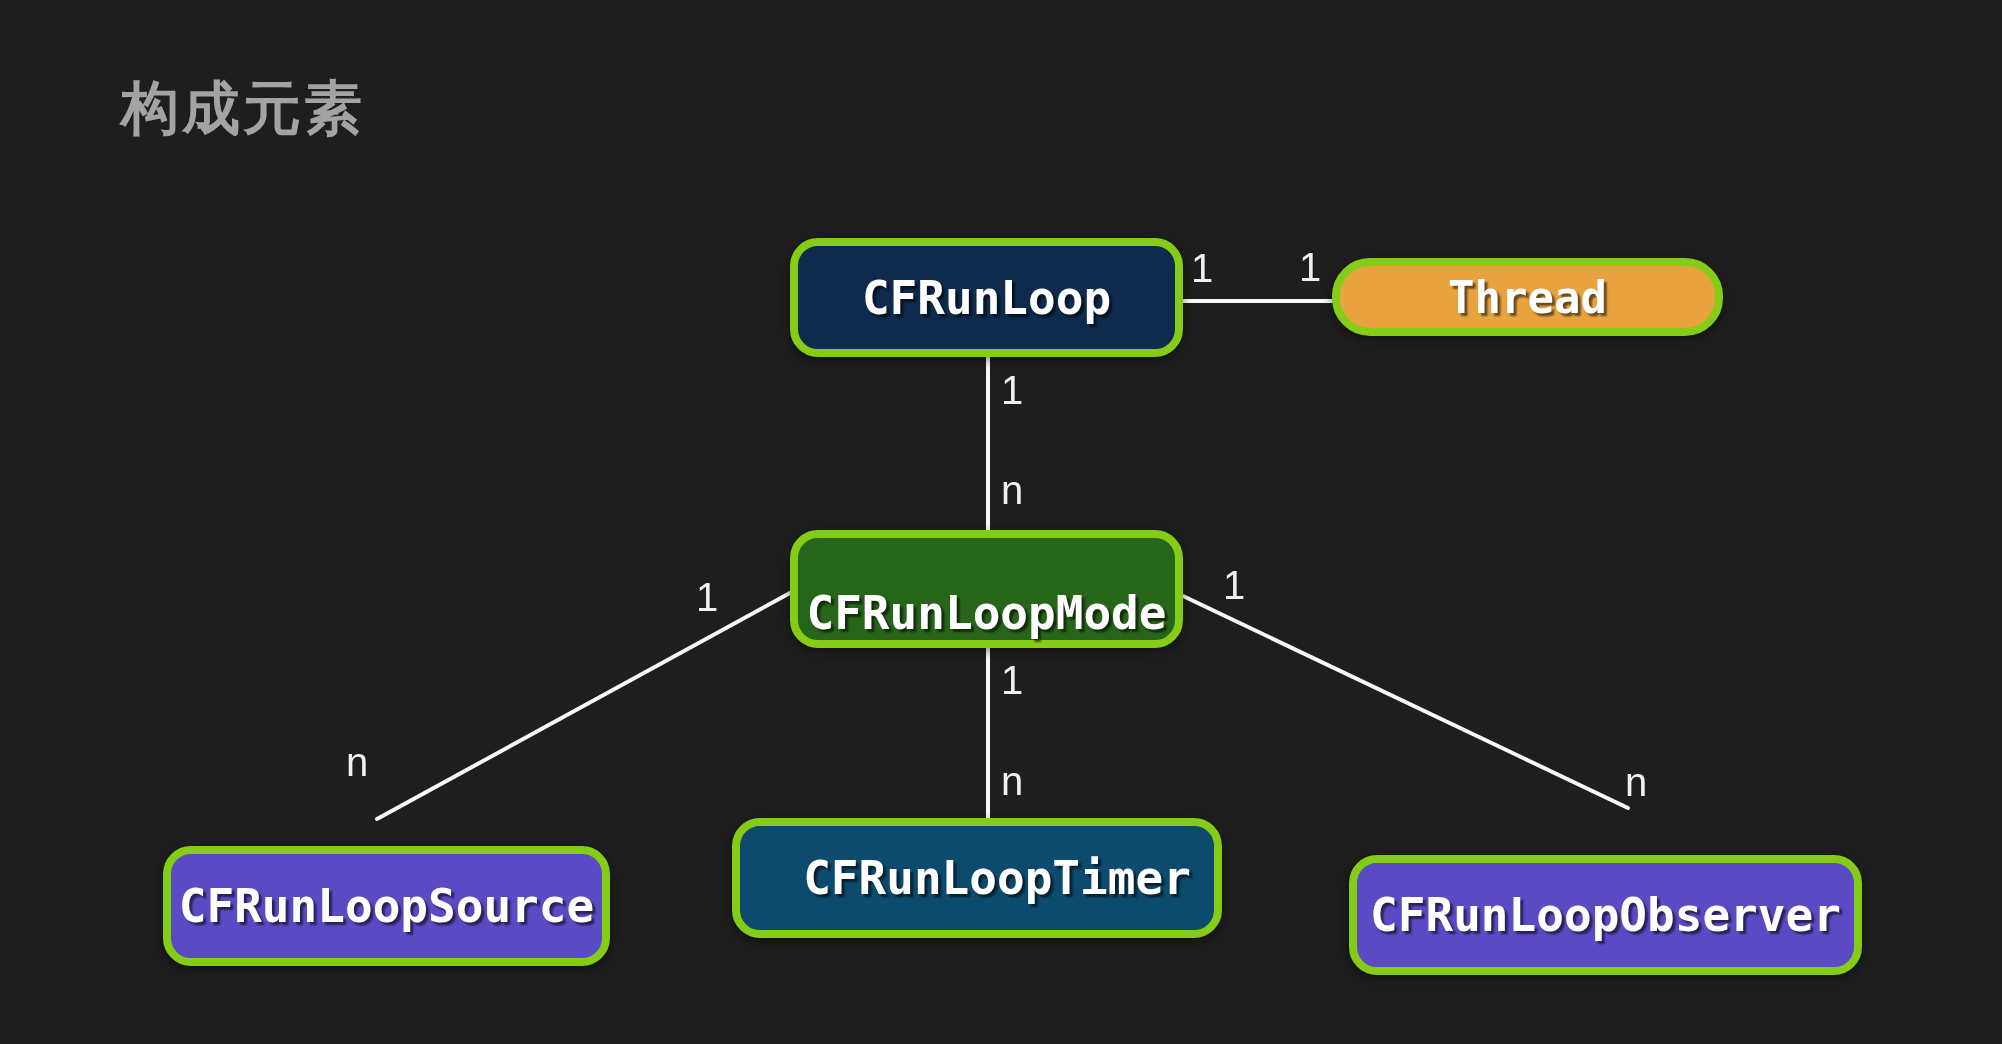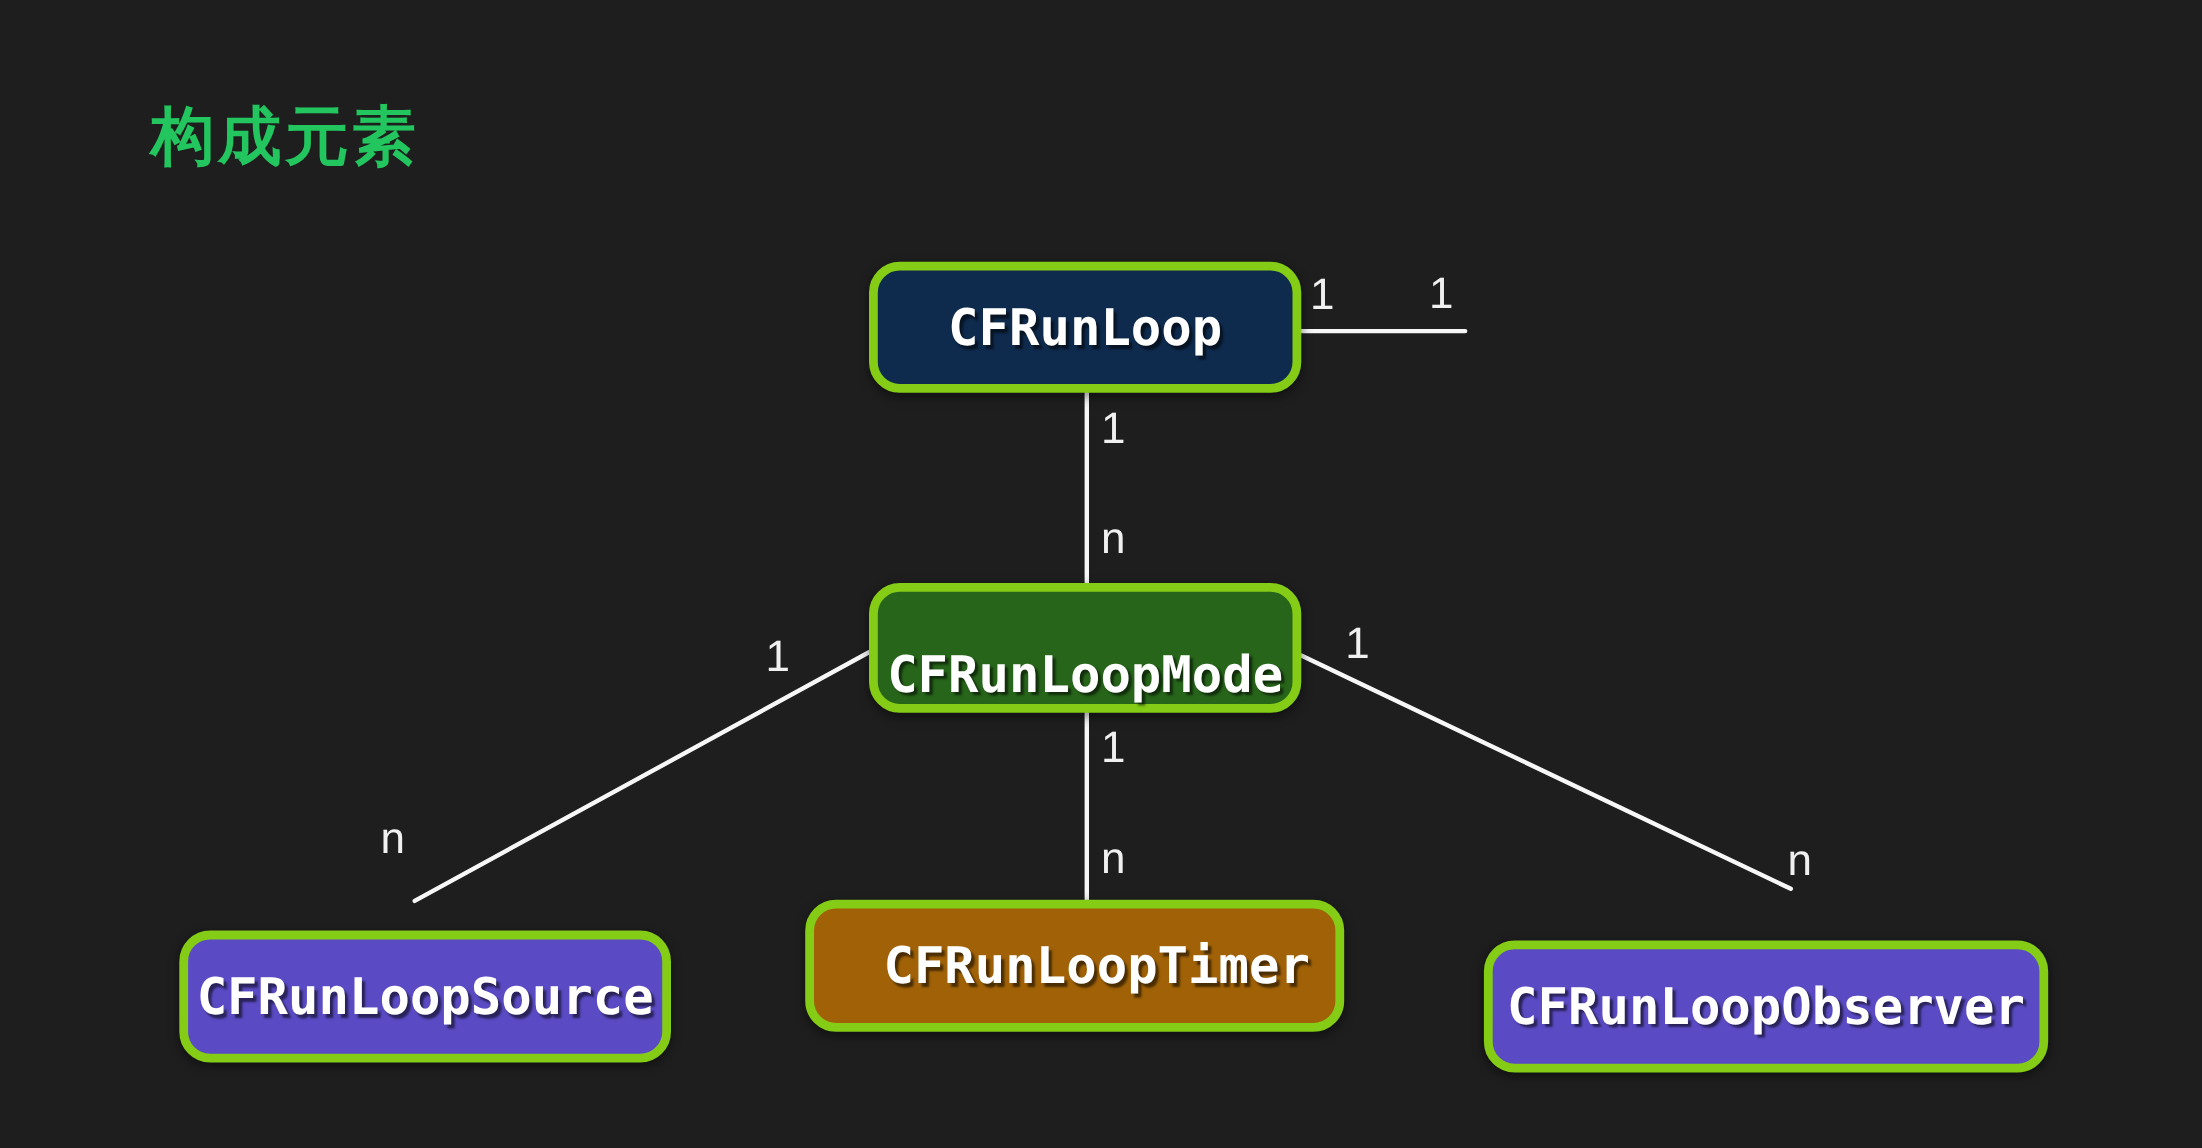--- a/index.html
+++ b/index.html
@@ -2,22 +2,22 @@
 <html><head>
 <meta charset="utf-8">
 <style>
   html,body{margin:0;padding:0;background:#1e1e1e;}
   .slide{
     position:relative;width:2002px;height:1044px;overflow:hidden;
     background:#1e1e1e;
     font-family:"Liberation Sans","DejaVu Sans",sans-serif;
   }
   .title{
-    position:absolute;left:121px;top:70px;margin:16px;
-    font-size:58px;font-weight:700;color:#22c55e;letter-spacing:3px;
+    position:absolute;left:121px;top:70px;margin:0;
+    font-size:58px;font-weight:700;color:#a3a3a3;letter-spacing:3px;
   }
   .edges{position:absolute;left:0;top:0;width:2002px;height:1044px;}
   .edges line{stroke:#f7f7f7;stroke-width:4;stroke-linecap:round;}
   .node{
     position:absolute;display:flex;align-items:center;justify-content:center;
     border:8px solid #84cc16;border-radius:28px;box-sizing:border-box;
     color:#ffffff;font-family:"DejaVu Sans Mono","Liberation Mono",monospace;
     font-weight:700;font-size:46px;text-shadow:3px 3px 2px rgba(0,0,0,.55);
     box-shadow:0 3px 10px rgba(0,0,0,.45);
   }
@@ -54,30 +54,33 @@
     <line x1="988" y1="357" x2="988" y2="530"></line>
     <line x1="790" y1="593" x2="377" y2="819"></line>
     <line x1="988" y1="648" x2="988" y2="819"></line>
     <line x1="1183" y1="596" x2="1628" y2="808"></line>
   </svg>
 
   <div class="node node--cfrunloop" style="background-color: rgb(14, 42, 77);">
     <span>CFRunLoop</span>
   </div>
 
+  <div class="node node--thread" style="background-color: rgb(232, 163, 62);">
+    <span>Thread</span>
+  </div>
 
   <div class="node node--mode" style="background-color: rgb(39, 101, 26);">
     <span>CFRunLoopMode</span>
   </div>
 
   <div class="node node--source" style="background-color: rgb(90, 75, 196);">
     <span>CFRunLoopSource</span>
   </div>
 
-  <div class="node node--timer" style="background-color: #a16207; padding-left: 40px;">
+  <div class="node node--timer" style="background-color: #0c4a6e; padding-left: 40px;">
     <span>CFRunLoopTimer</span>
   </div>
 
   <div class="node node--observer" style="background-color: rgb(90, 75, 196);">
     <span>CFRunLoopObserver</span>
   </div>
 
   <span class="card card--e0f">1</span>
   <span class="card card--e0t">1</span>
   <span class="card card--e1f">1</span>

